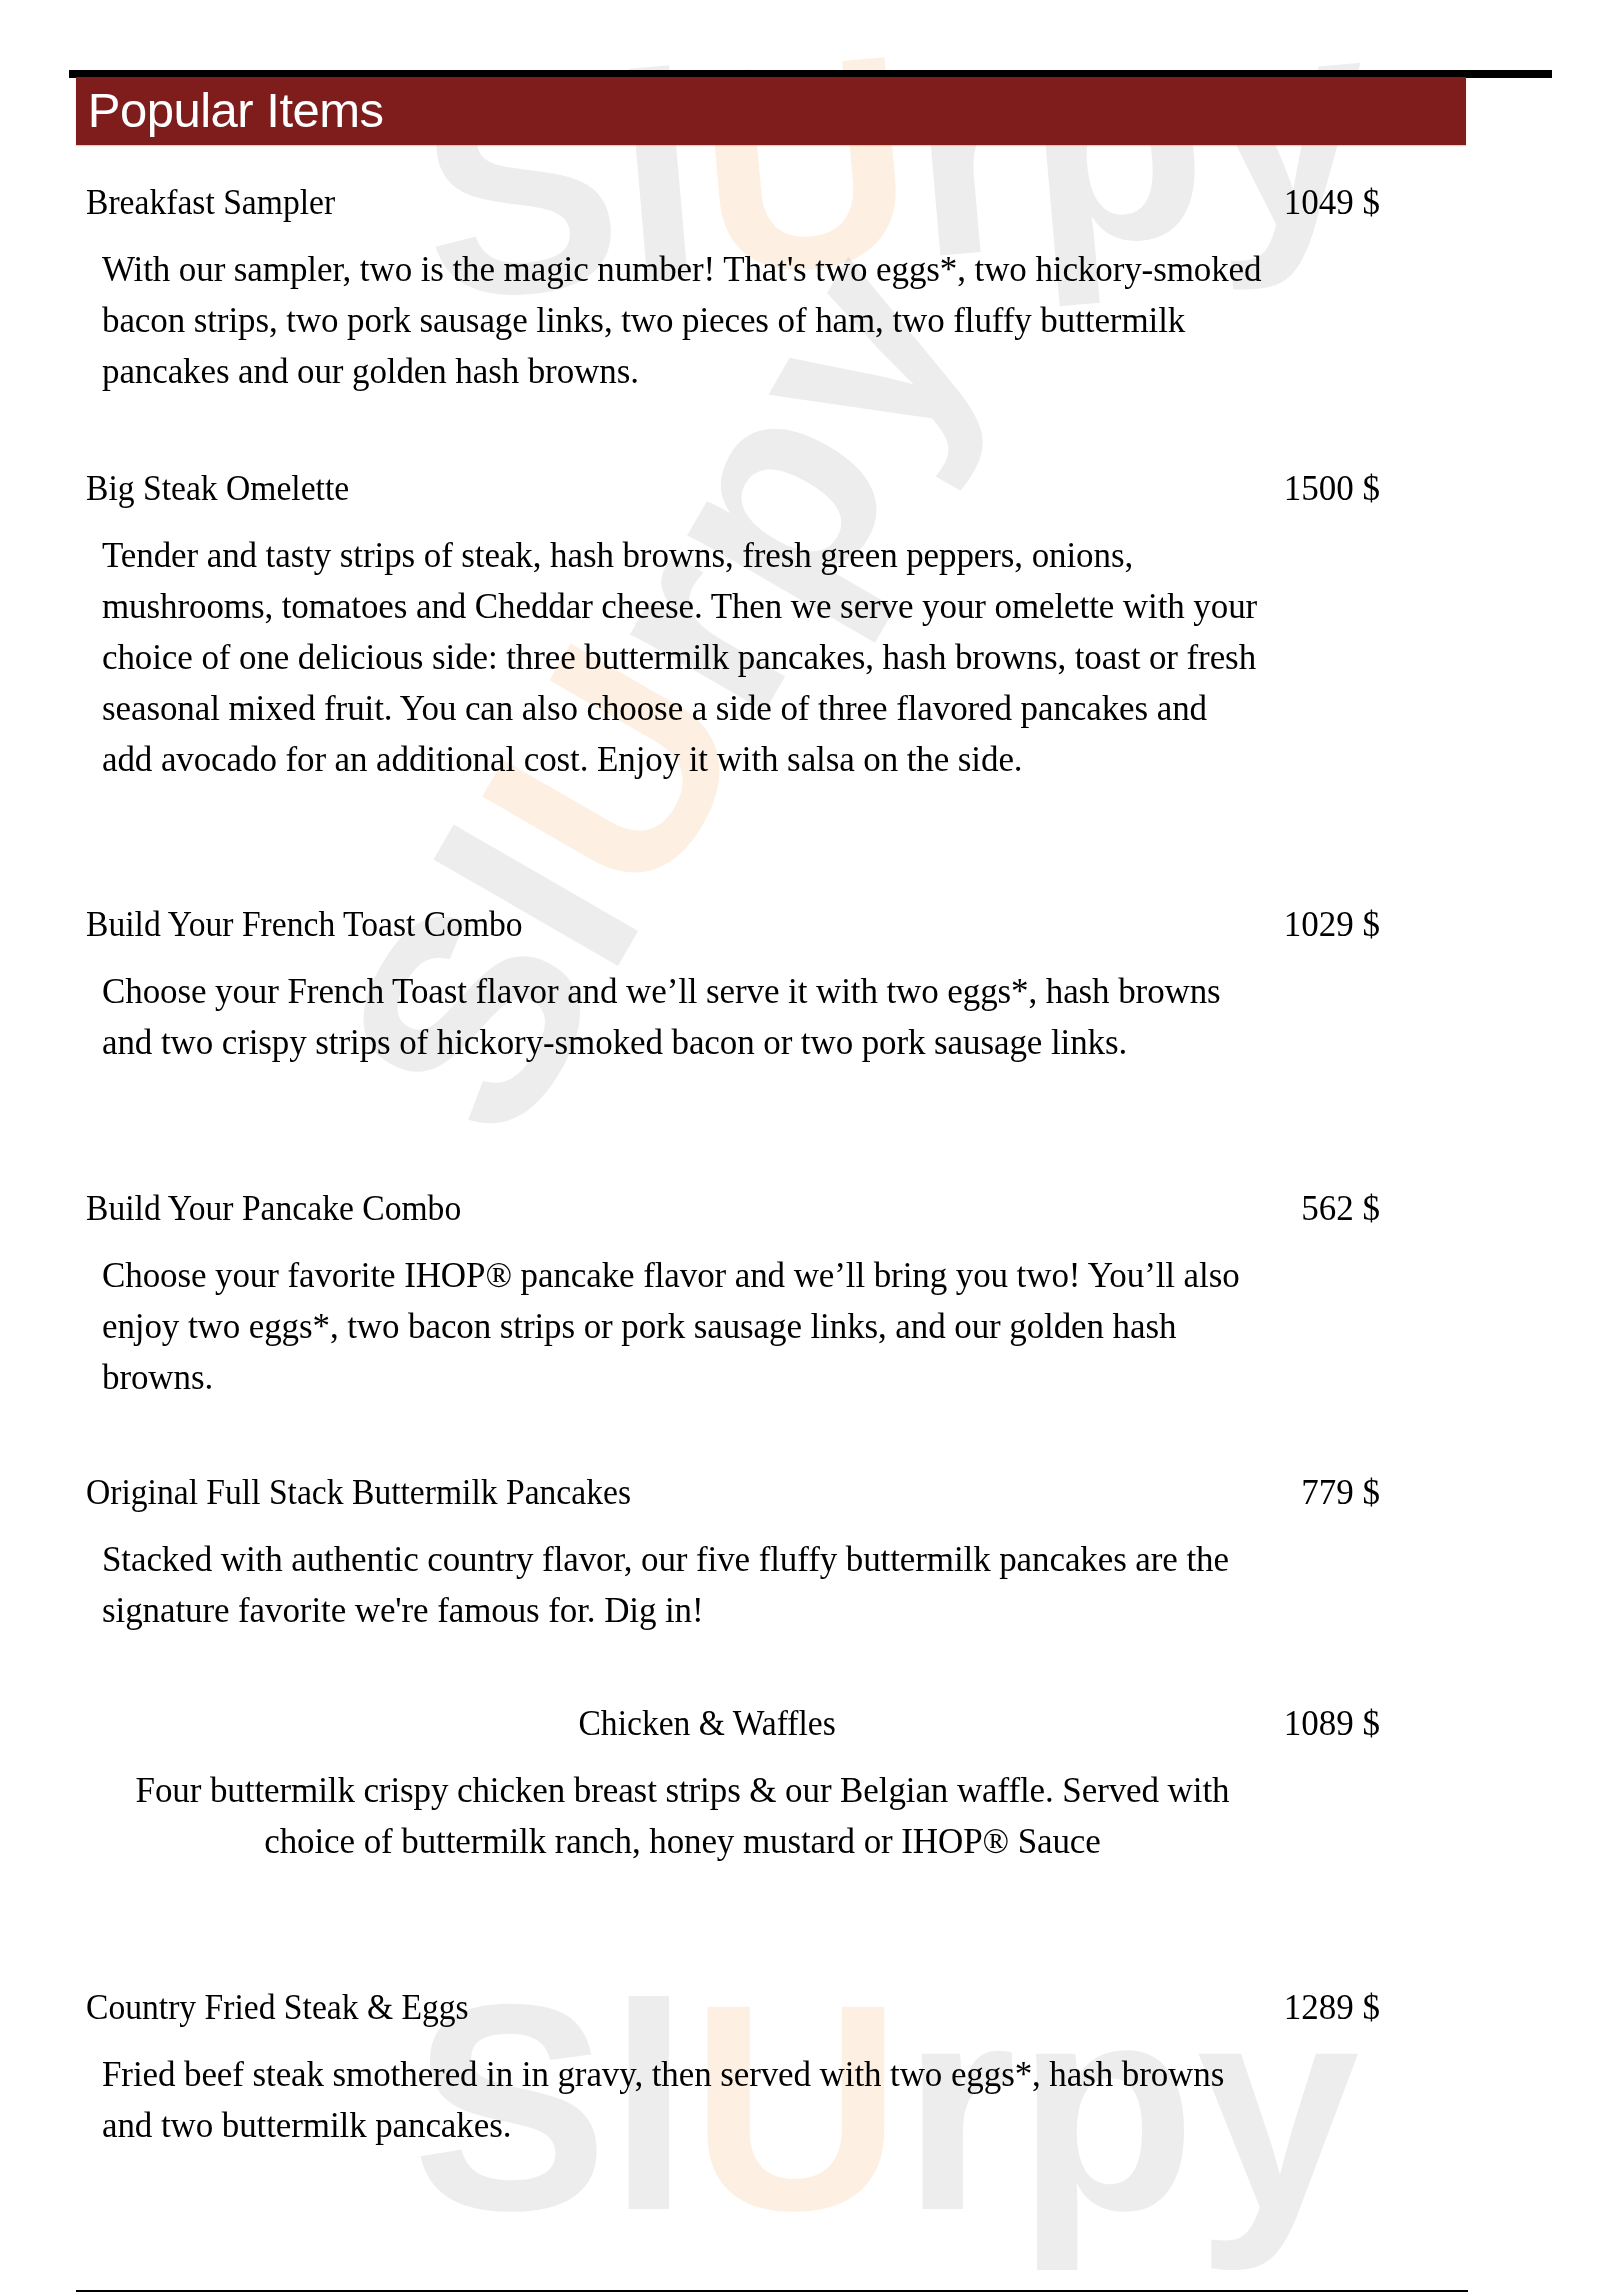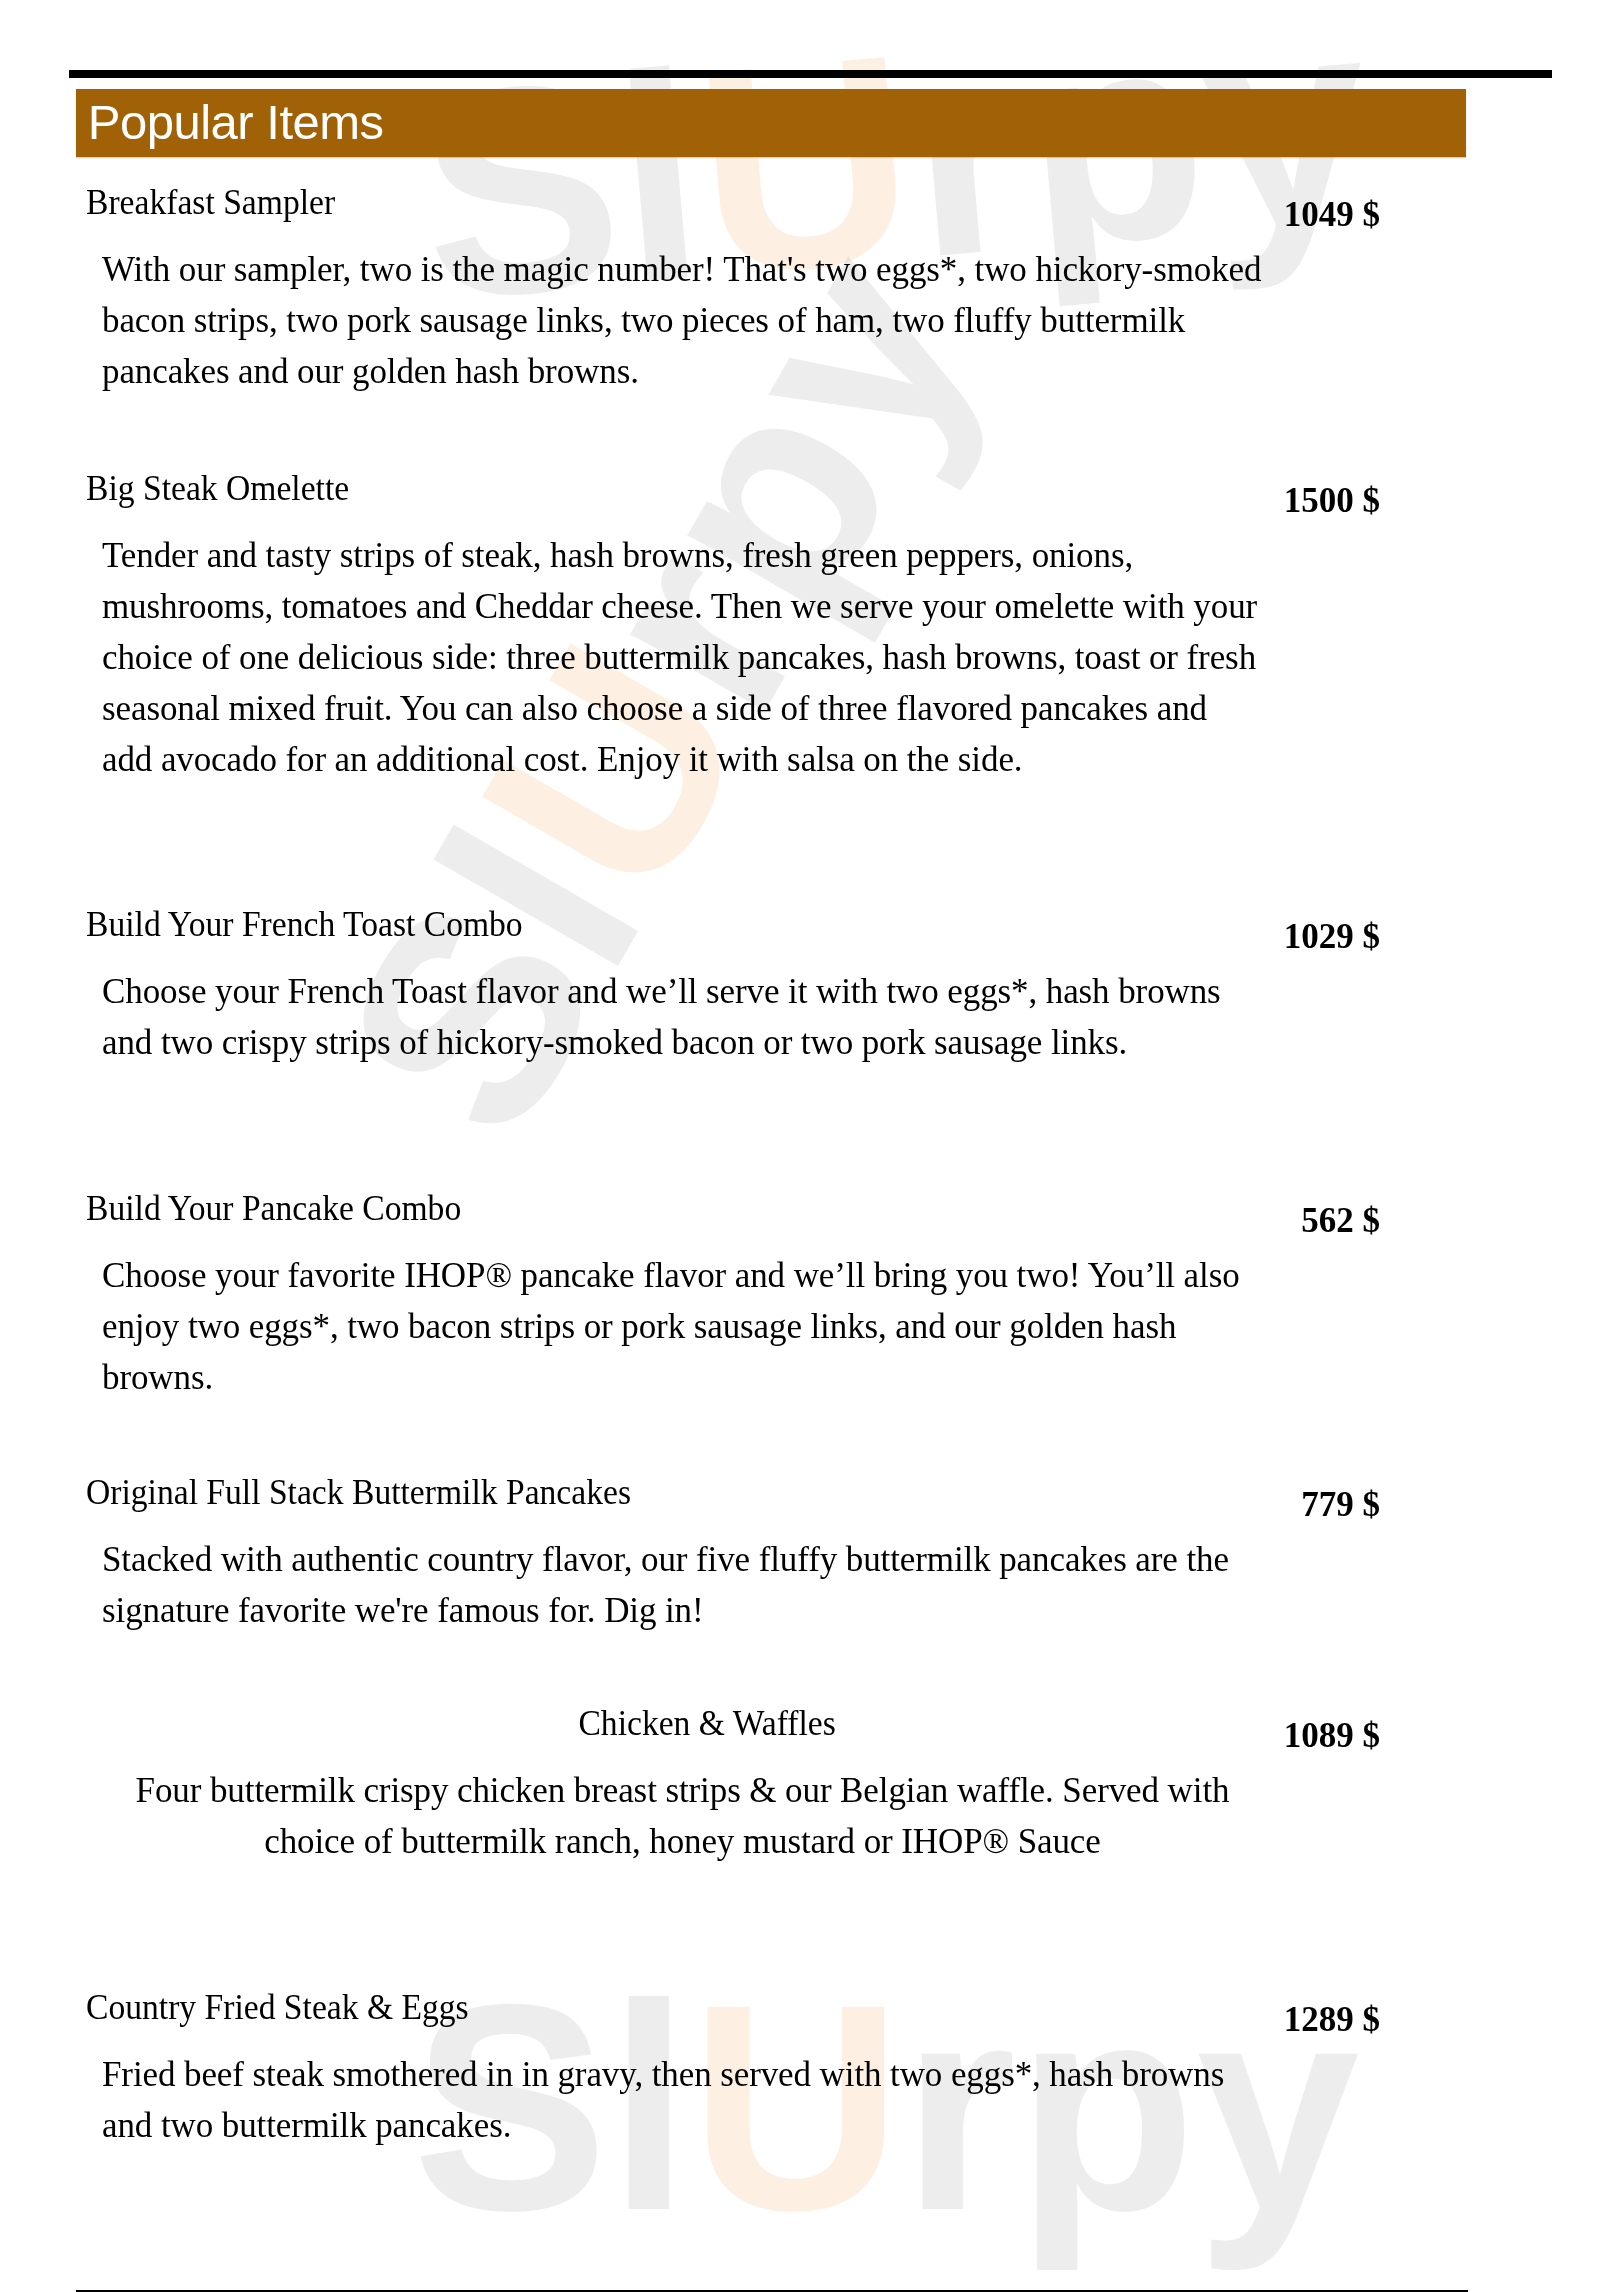--- a/index.html
+++ b/index.html
@@ -4,30 +4,30 @@
 <style>
   html, body { margin: 0; padding: 0; background: #ffffff; }
   body { width: 1621px; height: 2293px; position: relative; overflow: hidden;
          font-family: "Liberation Serif", "DejaVu Serif", serif; color: #000; }
   .watermark { position: absolute; pointer-events: none; user-select: none;
                font-family: "Liberation Sans", "DejaVu Sans", sans-serif; font-weight: bold;
                line-height: 1; z-index: 0; white-space: nowrap; }
   .wm-gray { color: rgba(0,0,0,0.07); }
   .wm-orange { color: rgba(240,140,40,0.13); }
   .top-rule { position: absolute; left: 69px; top: 70px; width: 1483px; height: 7.8px; background: #000; z-index: 2; }
-  .section-bar { position: absolute; left: 76px; top: 89px; width: 1390px; height: 68px;
-                 background: #a16207; z-index: 2; box-shadow: 0 1px 1px rgba(234,114,7,0.4); }
+  .section-bar { position: absolute; left: 76px; top: 77px; width: 1390px; height: 68px;
+                 background: #7f1d1d; z-index: 2; box-shadow: 0 1px 1px rgba(234,114,7,0.4); }
   .section-title { position: absolute; left: 11.8px; top: 5.9px; color: #fff;
                    font-family: "Liberation Sans", "DejaVu Sans", sans-serif; font-size: 49px;
                    letter-spacing: -0.5px; line-height: 55px; }
   .items { position: absolute; left: 86px; top: 177px; width: 1294px; z-index: 3; }
   .item { position: relative; }
   .item-name { font-size: 35px; line-height: 51px; margin: 0; white-space: nowrap;
                transform: scaleX(0.96); transform-origin: left; }
-  .item-price { position: absolute; right: 0; top: 12px; font-size: 35px; line-height: 51px; white-space: nowrap; font-weight: bold; }
+  .item-price { position: absolute; right: 0; top: 0; font-size: 35px; line-height: 51px; white-space: nowrap; }
   .item-desc { font-size: 35px; line-height: 51px; width: 1161px; margin: 16px; letter-spacing: -0.1px; }
   .bottom-rule { position: absolute; left: 76px; top: 2290px; width: 1392px; height: 2.9px; background: #000; z-index: 2; }
 </style>
 </head>
 <body>
 
 <div class="watermark wm-gray" style="left:421px; top:9.8px; font-size:294px; transform:rotate(-5deg);"><span>Sl</span><span class="wm-orange">U</span><span>rpy</span></div>
 <div class="watermark wm-gray" style="left:294px; top:1029px; font-size:294px; transform:rotate(-60deg); transform-origin:left top;"><span>Sl</span><span class="wm-orange">U</span><span>rpy</span></div>
 <div class="watermark wm-gray" style="left:412px; top:1960px; font-size:294px;"><span>Sl</span><span class="wm-orange">U</span><span>rpy</span></div>
 

